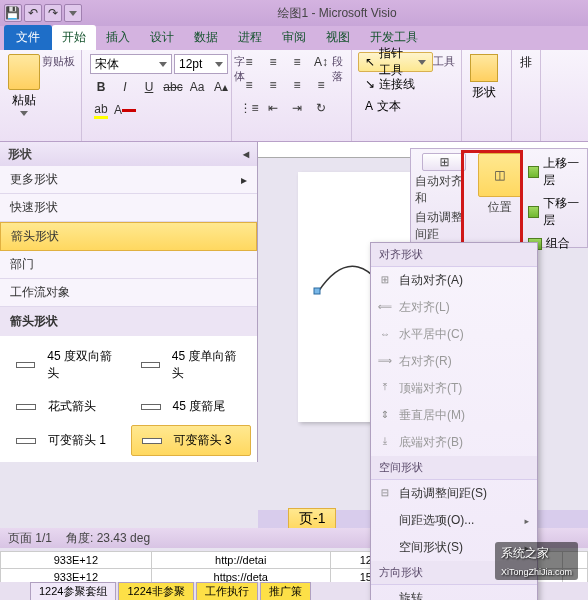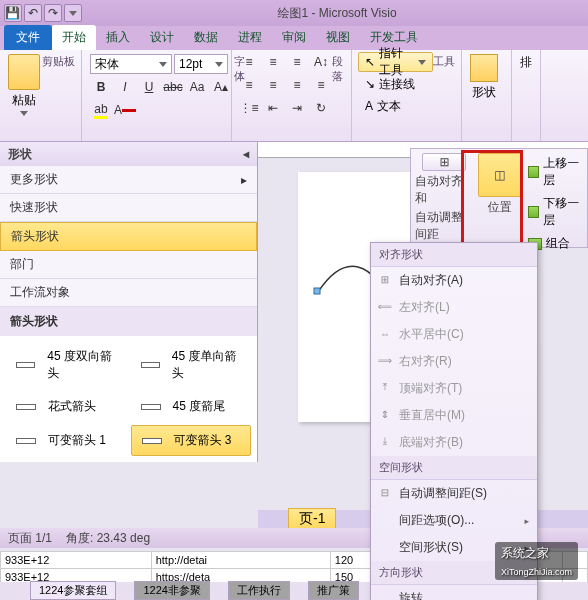--- a/index.html
+++ b/index.html
@@ -34,23 +34,23 @@
 .stencil-item.active{background:linear-gradient(#ffe890,#ffd860);border:1px solid #e0b040}
 .stencil-title{padding:6px 10px;font-weight:bold;background:#ece4f4;color:#333}
 .shape-grid{display:grid;grid-template-columns:1fr 1fr;gap:4px;padding:6px;background:#fff}
 .shape-cell{display:flex;align-items:center;gap:6px;padding:6px 4px}
 .shape-cell.selected{background:linear-gradient(#ffe890,#ffd860);border:1px solid #e0b040;border-radius:2px}
 .arrow-glyph{width:32px;height:14px;position:relative}
 .arrow-body{position:absolute;top:4px;left:6px;right:6px;height:6px;background:#fff;border:1px solid #666}
 .statusbar{position:absolute;bottom:52px;left:0;right:0;height:20px;background:linear-gradient(#e8d8f0,#d8c4e4);display:flex;align-items:center;padding:0 8px;gap:14px;color:#444;font-size:11px}
 .data-table{position:absolute;bottom:14px;left:0;right:0;background:#fff}
 .data-table table{width:100%;border-collapse:collapse}
-.data-table td{border:1px solid #ccc;padding:2px 4px;font-size:11px;text-align:left}
-.sheet-tabs{position:absolute;bottom:0;left:0;right:0;height:18px;background:#e8e0f0;display:flex;align-items:flex-end;gap:18px;padding-left:30px}
-.sheet-tab{background:#a3a3a3;border:1px solid #b0a0c0;padding:1px 8px;font-size:11px}
+.data-table td{border:1px solid #ccc;padding:2px 4px;font-size:11px;text-align:center}
+.sheet-tabs{position:absolute;bottom:0;left:0;right:0;height:18px;background:#e8e0f0;display:flex;align-items:center;gap:2px;padding-left:30px}
+.sheet-tab{background:#fde047;border:1px solid #b0a0c0;padding:1px 8px;font-size:11px}
 .sheet-tab.active{background:#f0e8f8}
 .canvas-area{position:absolute;top:142px;left:258px;right:0;bottom:72px;background:#e8e4f0}
 .ruler-h{height:16px;background:#fff;border-bottom:1px solid #aaa}
 .page{position:absolute;top:30px;left:40px;width:200px;height:250px;background:#fff;box-shadow:2px 2px 4px rgba(0,0,0,.2)}
 .page-tab-bar{position:absolute;bottom:0;left:0;right:0;height:18px;background:#d8ccec;display:flex;align-items:center;padding-left:30px}
 .page-tab{background:linear-gradient(#ffe890,#ffd860);border:1px solid #e0b040;padding:1px 10px;font-size:14px}
 .curve{position:absolute;top:40px;left:10px}
 .redbox{position:absolute;top:150px;left:461px;width:62px;height:96px;border:3px solid #d01818;z-index:20}
 .position-group{position:absolute;top:148px;left:410px;right:0;height:100px;background:linear-gradient(#f8f4fc,#ece4f4);border:1px solid #c0b0d0;display:flex;padding:4px;gap:4px;z-index:10}
 .pos-col{display:flex;flex-direction:column;align-items:center;gap:2px;font-size:11px;color:#444}

